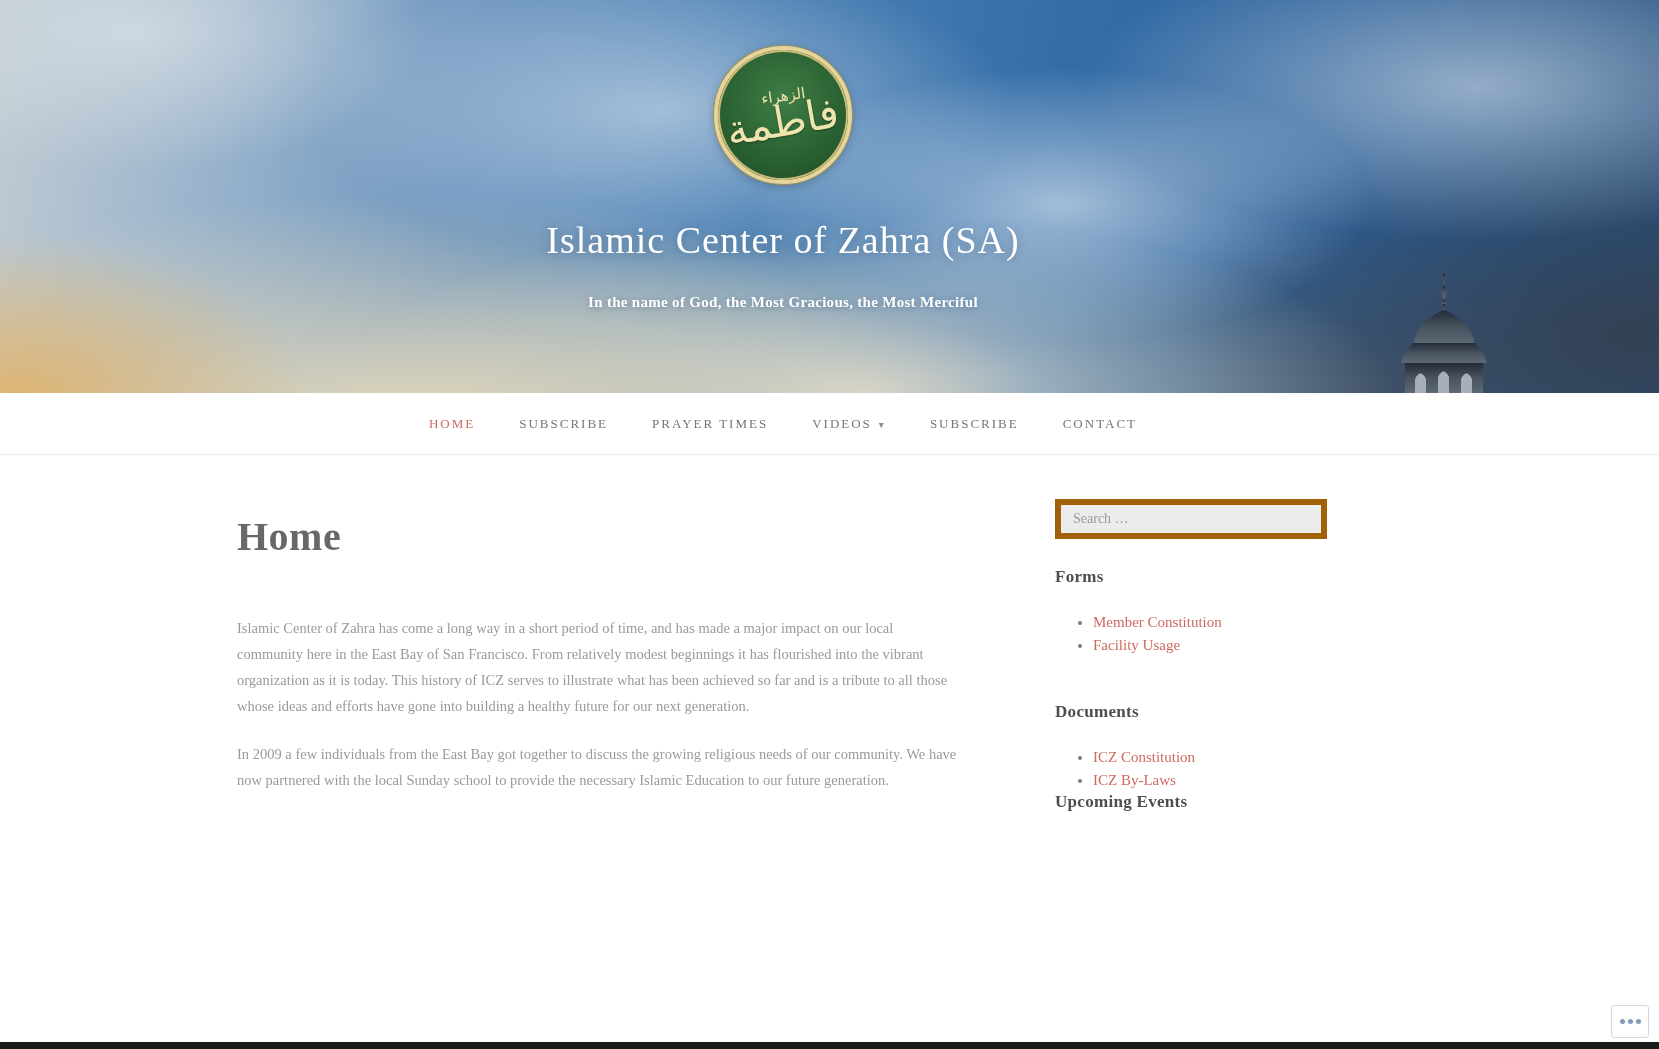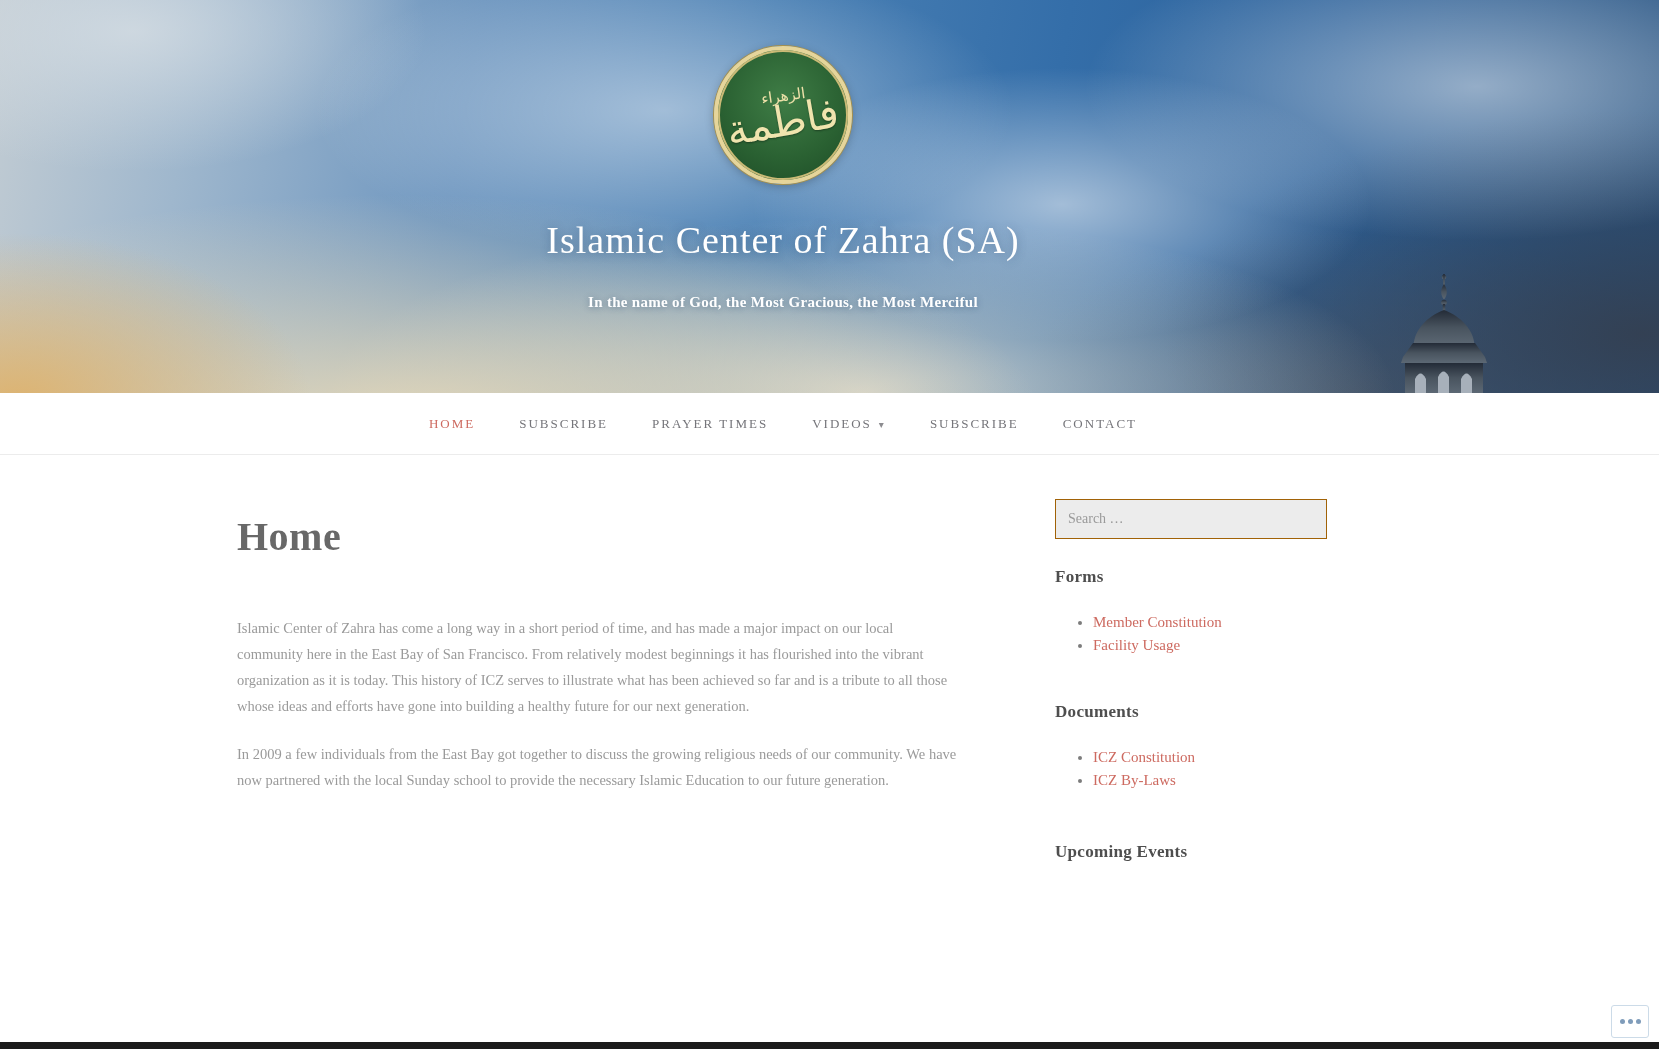--- a/index.html
+++ b/index.html
@@ -71,29 +71,29 @@
     position:absolute; left:0; top:58px;
     font-size:40px; font-weight:bold; color:#686868; letter-spacing:.5px;
   }
   .article { position:absolute; left:0; top:148px; width:722px;
              font-size:14.5px; line-height:26px; color:#9a9a9a; }
   .article p { margin-bottom:22px;margin-top:12px; }
 
   
   .sidebar { position:absolute; left:818px; top:44px; width:272px; }
   .search-input {
-    width:272px; height:40px; background:#ececec; border:1px solid #a16207;
+    width:272px; height:40px; background:#ececec; border:6px solid #a16207;
     font-family:"Liberation Serif", serif; font-size:14px; color:#8a8a8a;
     padding:0 12px; outline:none;
   }
   .search-input::placeholder { color:#9a9a9a; }
   .widget-title { font-size:17px; font-weight:bold; color:#4e4e4e; letter-spacing:.3px; }
   .wt-forms  { margin-top:28px; }
   .wt-docs   { margin-top:45px; }
-  .wt-events { margin-top:50px; }
+  .wt-events { }
   .widget-list { margin-top:24px; list-style:disc; padding-left:38px; color:#7c7c7c; }
   .widget-list li { line-height:23px; font-size:15px; }
   .widget-list li a { color:#cd6a60; text-decoration:none; cursor:pointer; }
   .events-list { margin-top:26px; list-style:disc; padding-left:38px; color:#7c7c7c; }
   .event-name { font-size:14.5px; font-weight:bold; color:#6e6e6e; line-height:22px; }
   .event-line { font-size:14.5px; color:#919191; line-height:22.5px; }
 
   
   .fab {
     position:absolute; left:1611px; top:1005px; width:38px; height:33px;

